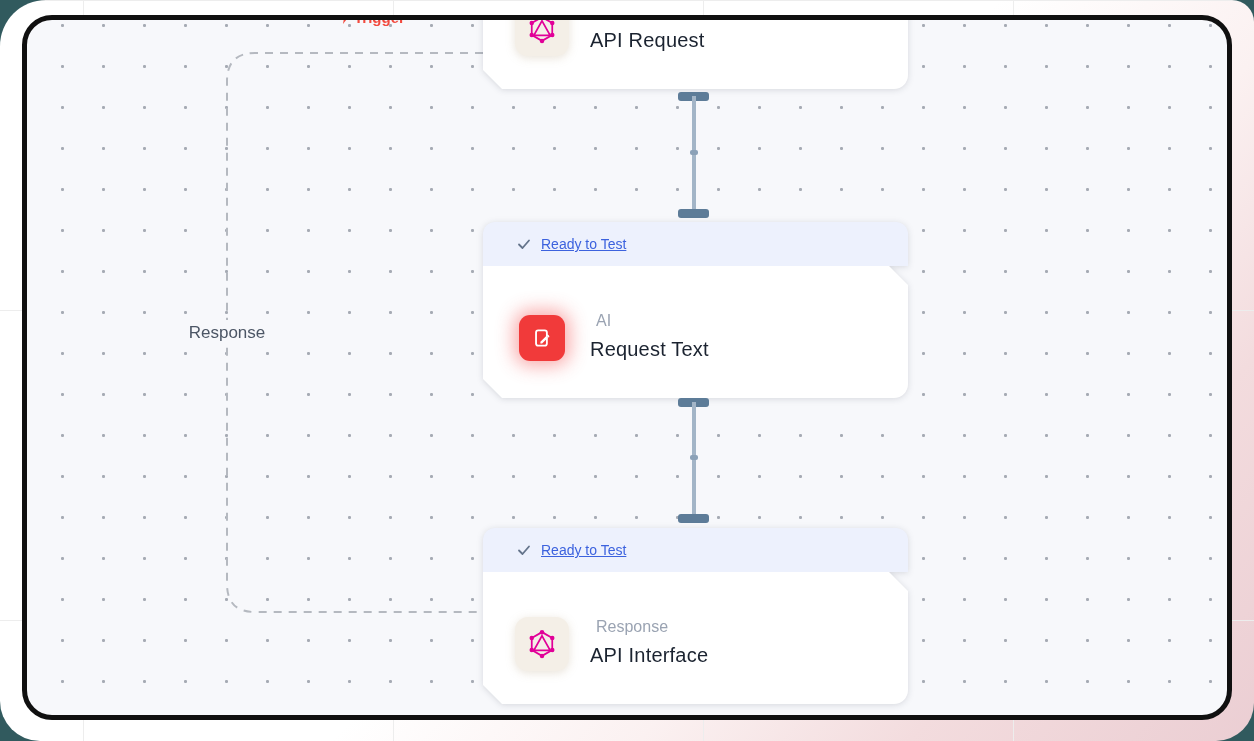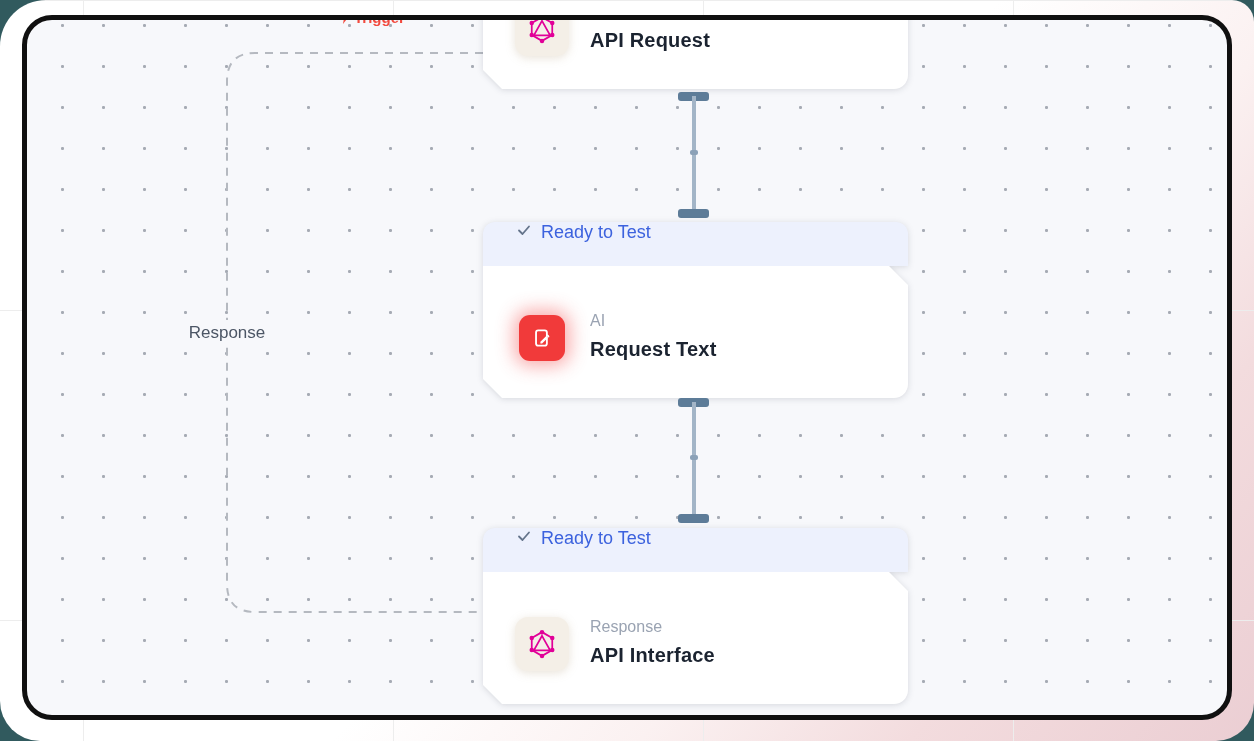--- a/index.html
+++ b/index.html
@@ -46,38 +46,38 @@
   .cap{ position:absolute; left:651px; width:31px; height:9px;
         background:#5d7c98; border-radius:3px; }
   .mid{ position:absolute; left:663px; width:8px; height:5px;
         background:#8ba1b7; border-radius:2px; }
 
   
   .node{ position:absolute; left:456px; width:425px;
          filter:drop-shadow(0 1px 3px rgba(15,23,42,.14)); }
   .node-header{
     height:44px; background:#edf1fd; border-radius:12px 12px 0 0;
-    display:flex; align-items:flex-start; gap:9px; padding-left:33px;
-    font-size:18px; font-weight:500; color:#3c62de;
+    display:flex; align-items:center; gap:9px; padding-left:33px;
+    font-size:14px; font-weight:500; color:#3c62de;text-decoration:underline;
   }
   .node-body{
     position:relative; height:132px; background:#ffffff;
     border-radius:0 0 14px 0;
     clip-path:polygon(0 0, calc(100% - 19px) 0, 100% 19px,
                       100% 100%, 19px 100%, 0 calc(100% - 19px));
   }
   .node.single .node-body{ border-radius:14px 14px 14px 0; }
   .node-icon{ position:absolute; left:32px; top:45px; width:54px; height:54px;
     border-radius:13px; display:flex; align-items:center; justify-content:center; }
   .icon-cream{ background:#f4efe7; box-shadow:0 2px 10px rgba(176,156,118,.28); }
   .icon-red{ background:#f13a3a; width:46px; height:46px; left:36px; top:49px;
     border-radius:11px; box-shadow:0 0 18px 5px rgba(241,58,58,.42); }
   .node-text{ position:absolute; left:107px; top:46px; }
-  .cat{ font-size:16px; color:#9aa3b2; margin-bottom:8px; }
-  .title{ font-size:20px; font-weight:700; color:#1b2330; letter-spacing:.2px; }
+  .cat{ font-size:16px; color:#9aa3b2; margin-bottom:8px;margin-left:6px; }
+  .title{ font-size:20px; font-weight:400; color:#1b2330; letter-spacing:.2px; }
 
   .check{ width:16px; height:16px; }
 </style>
 </head>
 <body>
 
 <div class="bg-sheet"></div>
 
 <div class="canvas">
 

